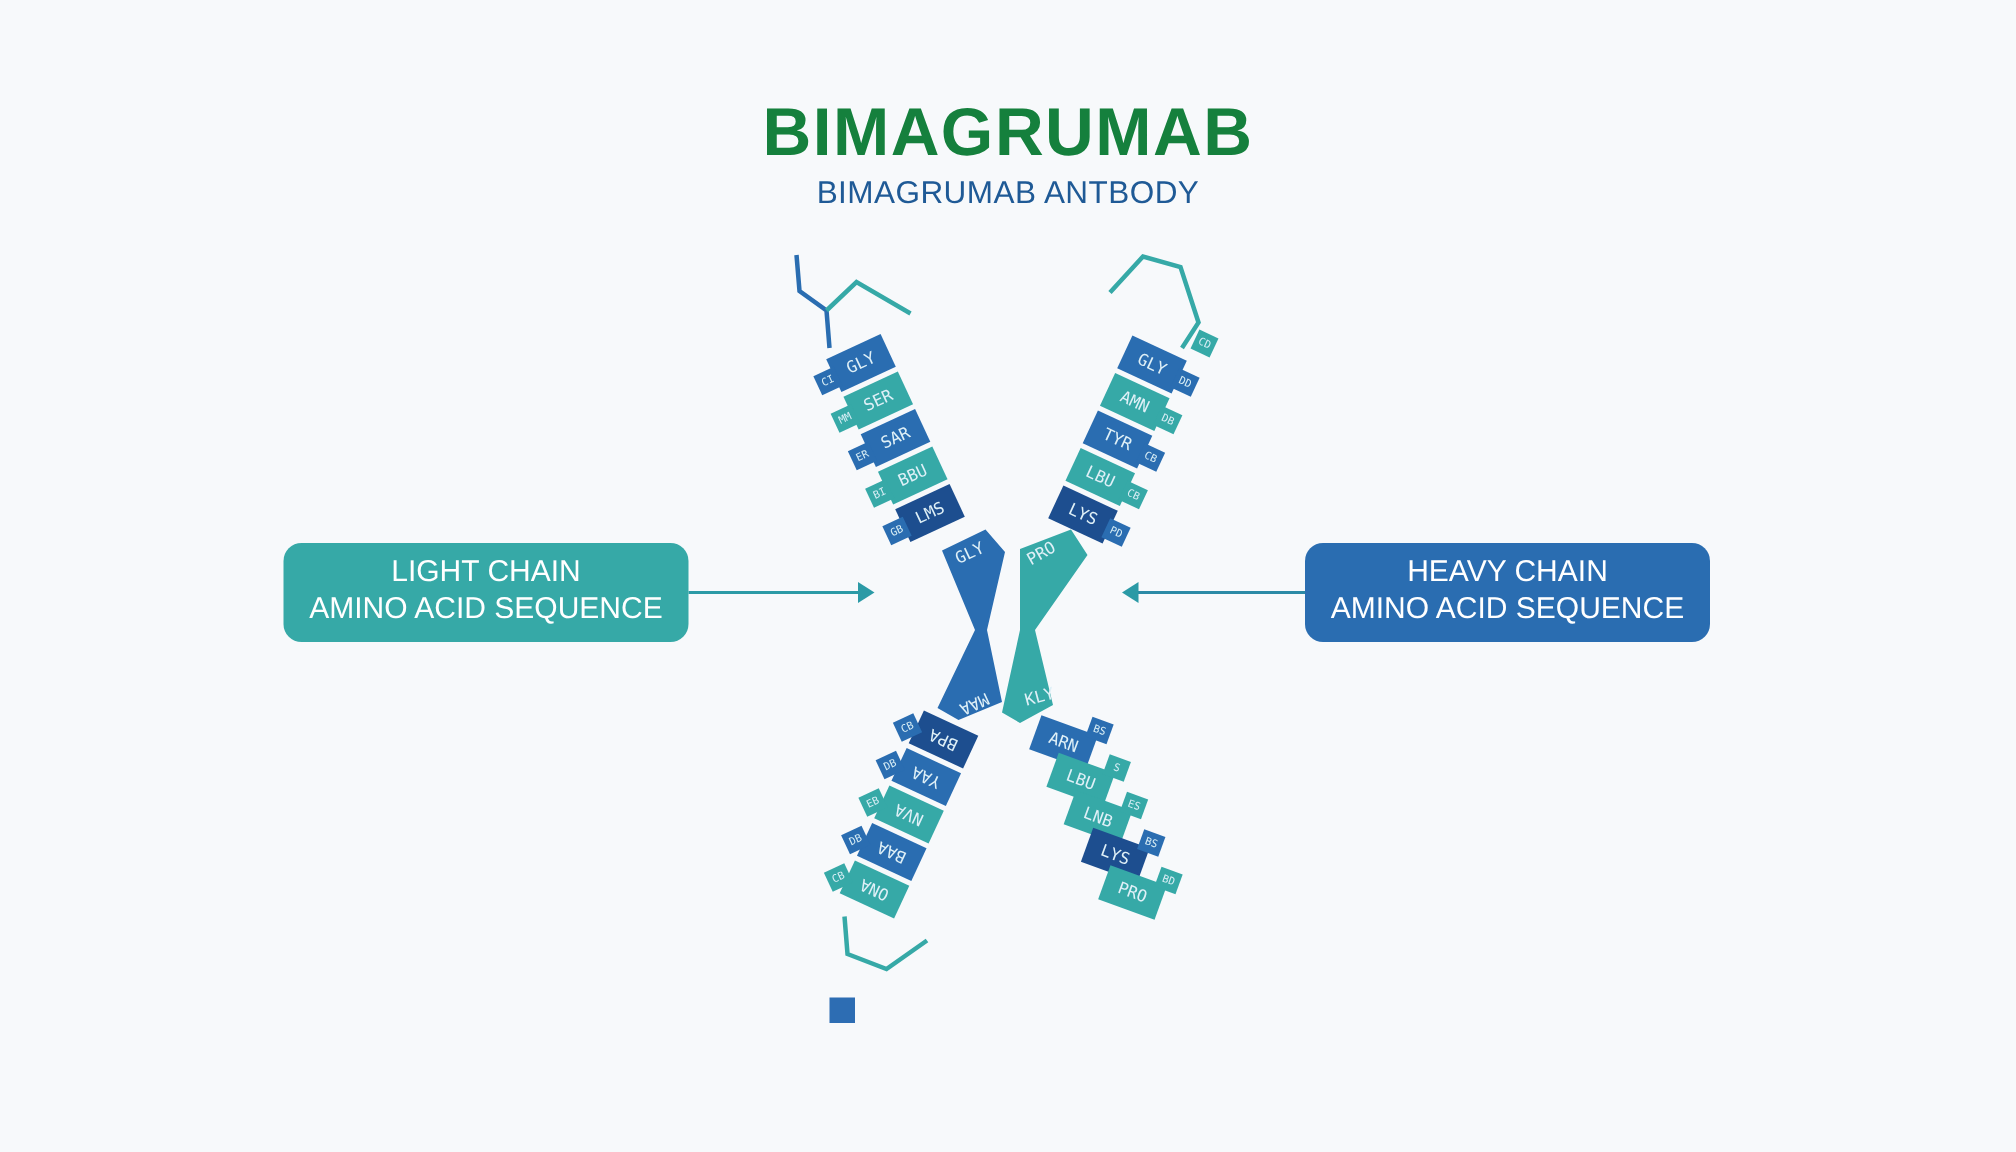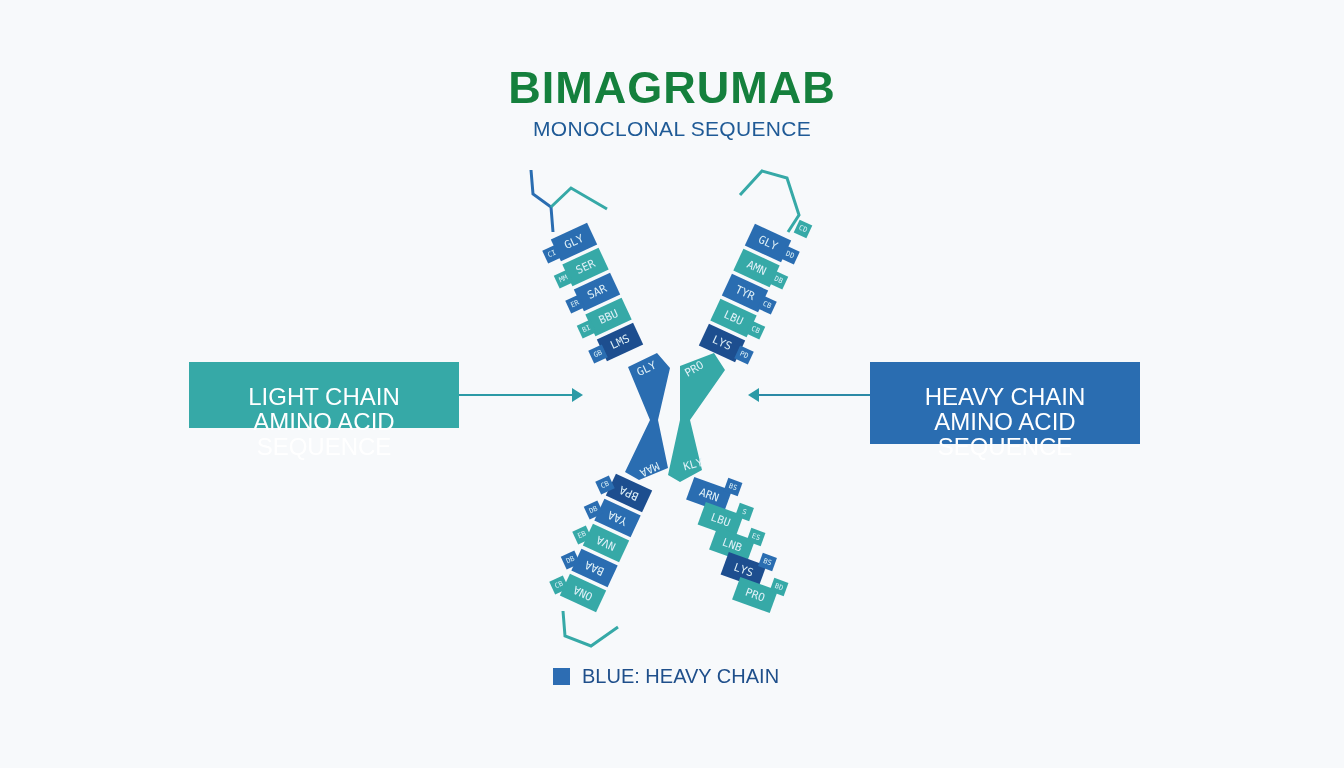--- a/index.html
+++ b/index.html
@@ -13,40 +13,40 @@
     position: absolute; left: 0; width: 1344px; top: 62px;
     text-align: center; font-weight: 700; font-size: 45px;
     color: #15803d; letter-spacing: 1px;
   }
   .subtitle {
     position: absolute; left: 0; width: 1344px; top: 117px;
     text-align: center; font-size: 21px; color: #1f5a96;
     letter-spacing: 0.3px;
   }
   .label-box {
-    position: absolute; border-radius: 0; color: #ffffff;
-    text-align: center; font-size: 24px; line-height: 25px;
-    padding-top: 22px; box-sizing: border-box; font-weight: 400;
+    position: absolute; border-radius: 12px; color: #ffffff;
+    text-align: center; font-size: 20px; line-height: 25px;
+    padding-top: 7px; box-sizing: border-box; font-weight: 400;
   }
   .light-box { left: 189px; top: 362px; width: 270px; height: 66px; background: #36a9a7; }
-  .heavy-box { left: 870px; top: 362px; width: 270px; height: 82px; background: #2a6db1; }
+  .heavy-box { left: 870px; top: 362px; width: 270px; height: 66px; background: #2a6db1; }
   .legend {
     position: absolute; left: 553px; top: 665px; display: flex; align-items: center;
   }
   .legend-swatch { width: 17px; height: 17px; background: #2d6db3; margin-right: 12px; }
   .legend-text { font-size: 20px; color: #1f4f8b; }
   svg#diagram { position: absolute; left: 0; top: 0; }
   .res-text { font-family: "DejaVu Sans Mono", monospace; fill: #dff0f7; font-size: 11px; }
   .small-text { font-family: "DejaVu Sans Mono", monospace; fill: #d8eef5; font-size: 7px; }
 </style>
 </head>
 <body>
 
 <div class="title">BIMAGRUMAB</div>
-<div class="subtitle">MONOCLONAL SEQUENCE</div>
+<div class="subtitle">BIMAGRUMAB ANTBODY</div>
 
 <svg id="diagram" width="1344" height="768">
 
   <g>
     <line x1="459" y1="395" x2="578" y2="395" stroke="#2b9aa6" stroke-width="2"></line>
     <polygon points="583,395 572,388 572,402" fill="#2b9aa6"></polygon>
   </g>
   <g>
     <line x1="870" y1="395" x2="755" y2="395" stroke="#2b8aa6" stroke-width="2"></line>
     <polygon points="748,395 759,388 759,402" fill="#2b9aa6"></polygon>
@@ -246,14 +246,13 @@
   <div>LIGHT CHAIN</div>
   <div>AMINO ACID SEQUENCE</div>
 </div>
 <div class="label-box heavy-box">
   <div>HEAVY CHAIN</div>
   <div>AMINO ACID SEQUENCE</div>
 </div>
 
 <div class="legend">
   <div class="legend-swatch"></div>
-  <div class="legend-text">BLUE: HEAVY CHAIN</div>
 </div>
 
 </body></html>

